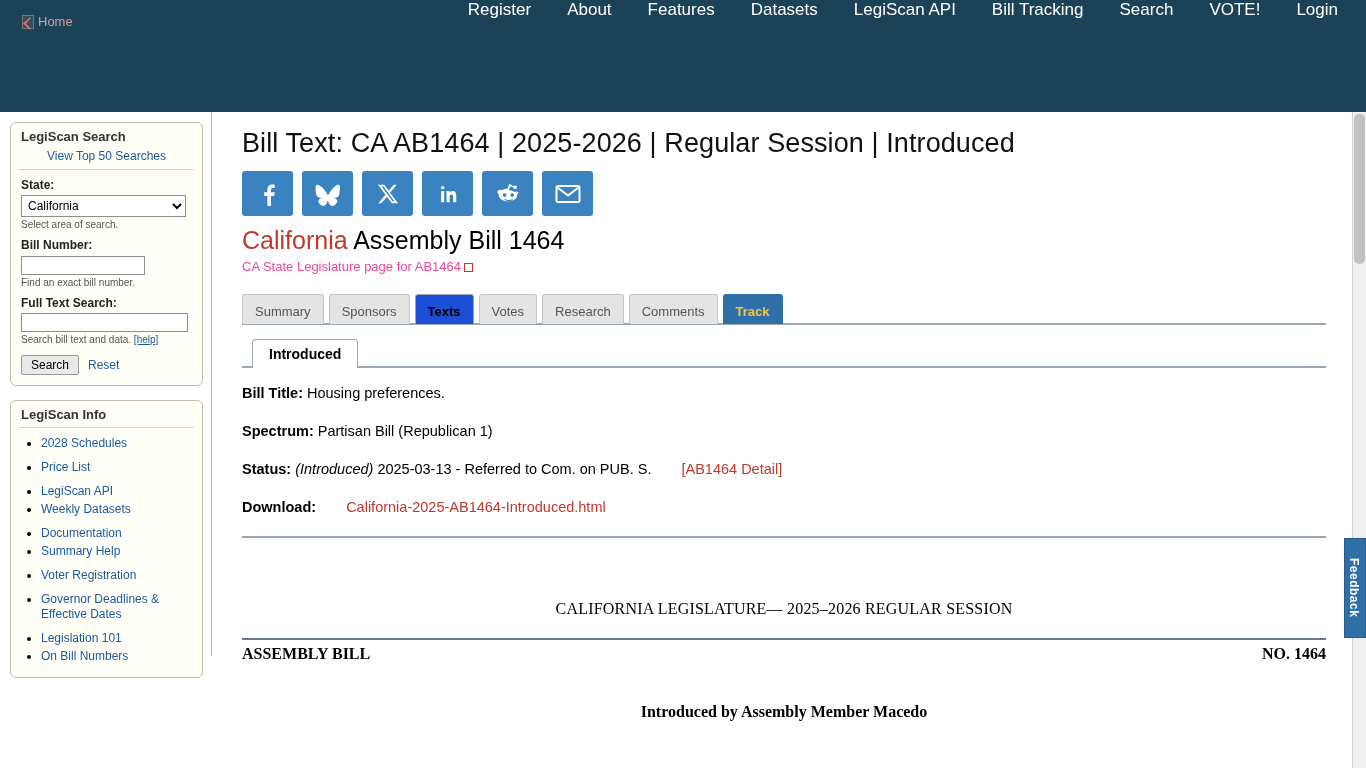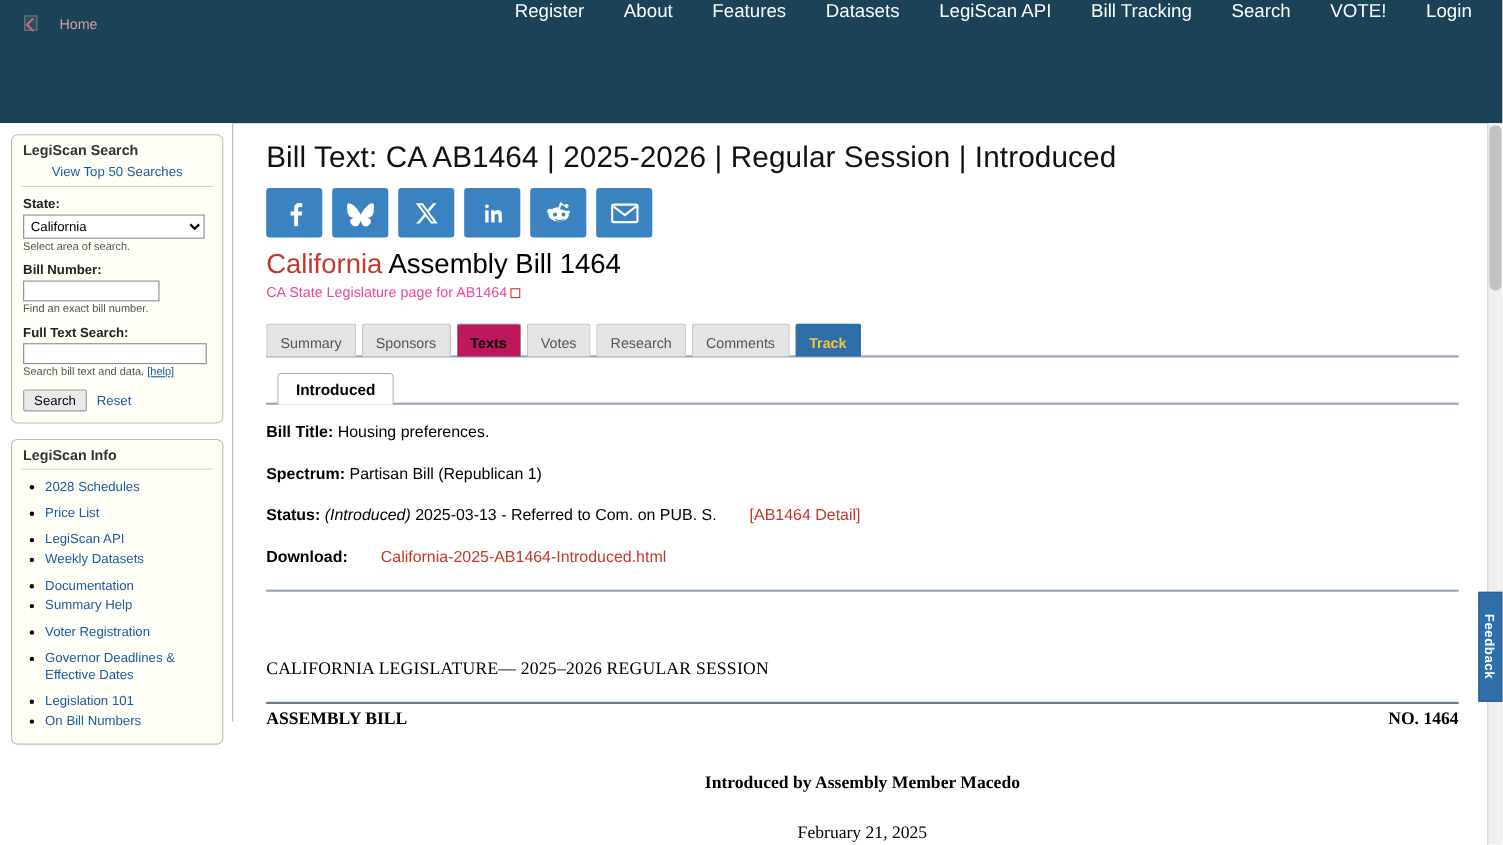--- a/index.html
+++ b/index.html
@@ -34,22 +34,22 @@
     padding:0 18px;
     line-height:20px;
     white-space:nowrap;
   }
   .logo-broken {
     position:absolute;
     left:22px; top:14px;
     font-size:13px;
     color:#cfa0a0;
     display:flex;
-    align-items:flex-start;
-    gap:20px;
+    align-items:flex-end;
+    gap:4px;
   }
   .logo-broken .brk {
     display:inline-block;
     width:12px;height:14px;
     border:1px solid #8a6f6f;
     background:#2a4f63;
     position:relative;
   }
   .logo-broken .brk:after{
     content:"";
@@ -216,21 +216,21 @@
     padding:9px 12px 5px 12px;
     background:#e4e4e4;
     color:#555;
     border:1px solid #c5c5c5;
     border-bottom:none;
     border-radius:3px 3px 0 0;
     position:relative;
     top:1px;
   }
   .tab.active {
-    background:#be185d;
+    background:#1d4ed8;
     color:#000;
     font-weight:bold;
     border-color:#9aa7b5;
   }
   .tab.track {
     background:#2f6fa8;
     color:#f5c542;
     font-weight:bold;
     border-color:#2f6fa8;
   }
@@ -267,21 +267,21 @@
   .rule {
     border-top:2px solid #9aa7b5;
     margin:2px 0 0 0;
   }
 
   .doc {
     margin-top:62px;
     font-family:"Liberation Serif", serif;
   }
   .doc-session {
-    text-align:left;
+    text-align:center;
     font-size:16px;
     letter-spacing:0.2px;
   }
   .doc-billrow {
     margin-top:20px;
     display:flex;
     justify-content:space-between;
     font-weight:bold;
     font-size:16px;
     border-top:2px solid #6b7a88;
@@ -488,21 +488,20 @@
       <div class="rule"></div>
     </div>
 
     <div class="doc">
       <div class="doc-session">CALIFORNIA LEGISLATURE— 2025–2026 REGULAR SESSION</div>
       <div class="doc-billrow">
         <span>ASSEMBLY BILL</span>
         <span>NO. 1464</span>
       </div>
       <div class="doc-intro">Introduced by Assembly Member Macedo</div>
-      <div class="doc-date">February 21, 2025</div>
     </div>
 
   </div>
 </div>
 
 <div class="scroll-track">
   <div class="scroll-thumb"></div>
 </div>
 
 <div class="feedback">Feedback</div>

